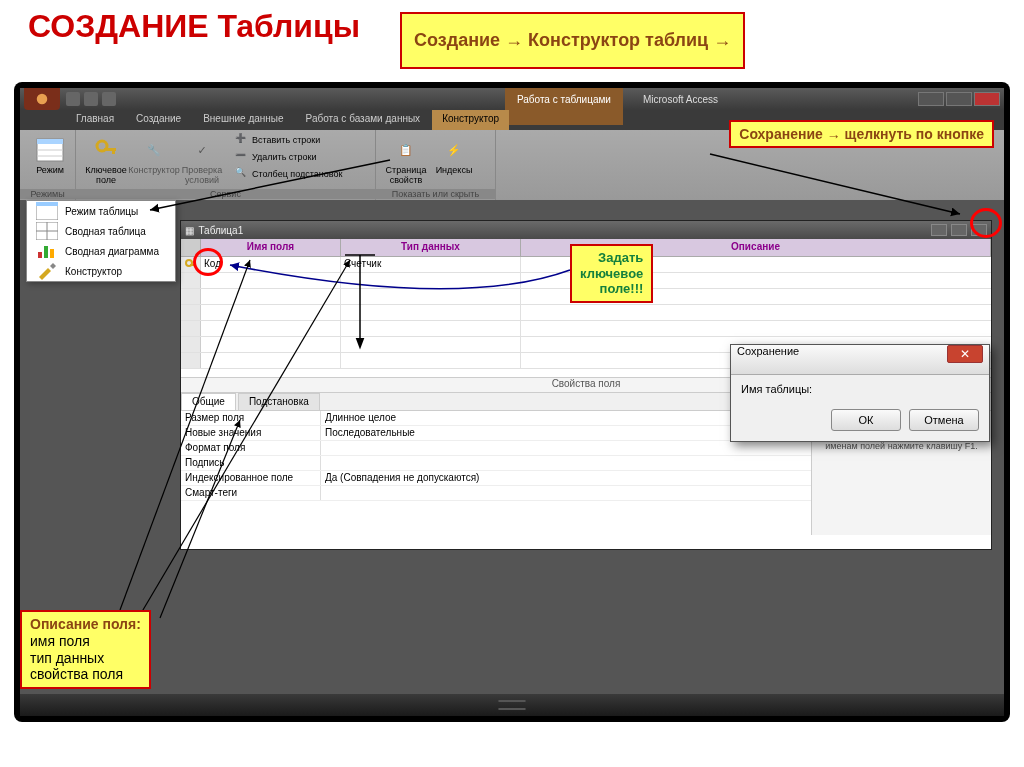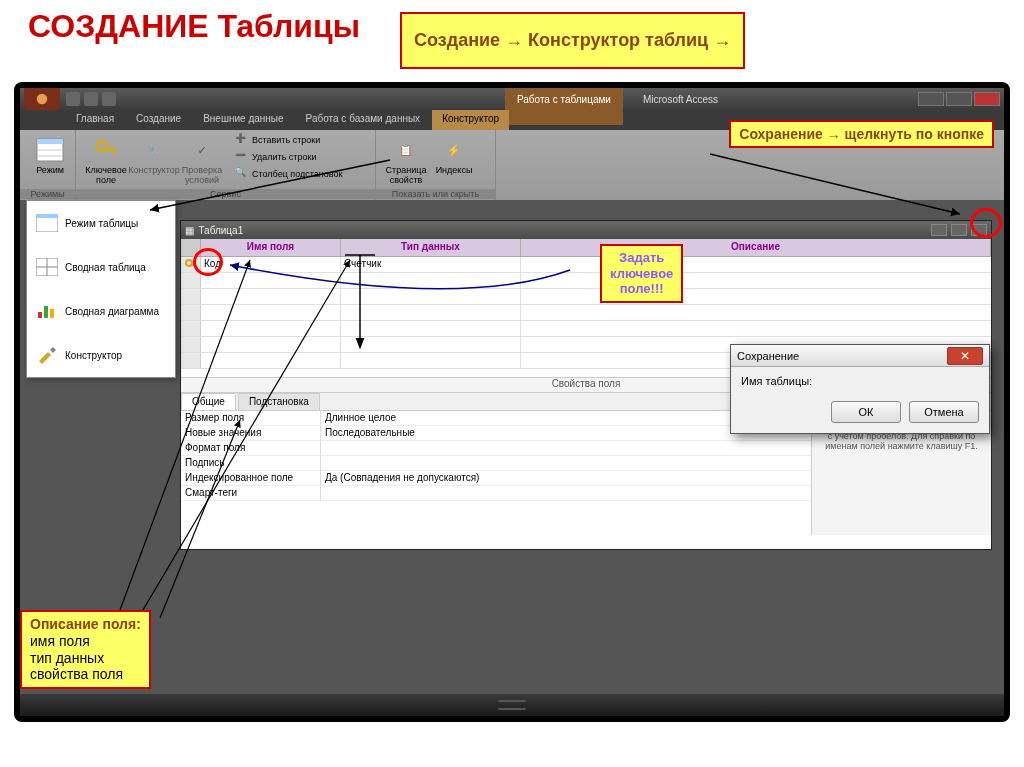--- a/index.html
+++ b/index.html
@@ -38,21 +38,21 @@
   .big-btn { display:flex; flex-direction:column; align-items:center; width:48px; padding:2px; cursor:pointer; }
   .big-btn .icn { width:32px; height:32px; display:flex; align-items:center; justify-content:center; }
   .big-btn .lbl { font-size:9px; text-align:center; line-height:1.1; }
   .small-btns { display:flex; flex-direction:column; gap:1px; }
   .small-btn { display:flex; align-items:center; gap:3px; font-size:9px; padding:1px 3px; cursor:pointer; }
   .small-btn .icn { width:14px; height:14px; }
   .rrow { display:flex; }
 
   
   .view-dd { position:absolute; top:112px; left:6px; width:150px; background:#fff; border:1px solid #888; z-index:50; box-shadow:2px 2px 6px rgba(0,0,0,.3); }
-  .vdd-item { display:flex; align-items:center; gap:6px; padding:12px 8px; font-size:10px; cursor:pointer; }
+  .vdd-item { display:flex; align-items:center; gap:6px; padding:0 8px; font-size:10px; cursor:pointer; }
   .vdd-item .icn { width:24px; height:20px; display:flex; align-items:center; justify-content:center; }
 
   
   .work { position:absolute; top:112px; left:0; right:0; bottom:22px; background:#555; }
 
   
   .tbl-win { position:absolute; top:20px; left:160px; right:12px; height:330px; background:#fff; border:1px solid #222; }
   .tbl-titlebar { height:18px; background:linear-gradient(#6a6a6a,#4a4a4a); display:flex; align-items:center; color:#eee; font-size:10px; padding:0 4px; gap:4px; }
   .tbl-titlebar .spacer { flex:1; }
   .tbl-winbtn { width:16px; height:12px; background:#666; border:1px solid #888; }
@@ -75,39 +75,39 @@
   .ptab.inactive { background:#e4e4e4; }
   .props-body { display:flex; height:124px; }
   .props-grid { flex:1; }
   .prop-row { height:15px; display:flex; border-bottom:1px solid #eee; font-size:10px; }
   .prop-label { width:140px; padding:1px 4px; border-right:1px solid #ddd; }
   .prop-val { flex:1; padding:1px 4px; }
   .props-help { width:180px; background:#f4f4f4; border-left:1px solid #ccc; padding:10px 6px; font-size:9px; color:#555; text-align:center; }
 
   
   .save-dlg { position:absolute; top:262px; right:20px; width:260px; background:#f0f0f0; border:1px solid #555; box-shadow:4px 4px 10px rgba(0,0,0,.5); z-index:60; }
-  .dlg-title { height:22px; background:linear-gradient(#fafafa,#ddd); display:flex; align-items:center; padding:0 6px; font-size:11px; border-bottom:1px solid #aaa; }
+  .dlg-title { height:30px; background:linear-gradient(#fafafa,#ddd); display:flex; align-items:flex-start; padding:0 6px; font-size:11px; border-bottom:1px solid #aaa; }
   .dlg-title .spacer { flex:1; }
   .dlg-close { width:36px; height:18px; background:#c8432f; border:1px solid #933; color:#fff; display:flex; align-items:center; justify-content:center; font-size:12px; border-radius:2px; }
   .dlg-body { padding:8px 10px; font-size:11px; }
   .dlg-input { width:100%; border:1px solid #888; padding:2px 4px; font-size:11px; margin-top:2px; }
   .dlg-btns { display:flex; justify-content:flex-end; gap:8px; padding:6px 10px 10px; }
   .dlg-btn { width:70px; height:22px; background:linear-gradient(#fafafa,#ddd); border:1px solid #888; border-radius:3px; font-size:11px; cursor:pointer; }
 
   
   .taskbar { position:absolute; bottom:0; left:0; right:0; height:22px; background:linear-gradient(#3a3a3a,#1a1a1a); display:flex; align-items:center; padding:0 6px; gap:6px;flex-direction:column; }
   .start-orb { width:22px; height:22px; border-radius:50%; background:radial-gradient(#6ab0ff,#1a5ab0); }
   .task-item { width:28px; height:18px; background:#333; border:1px solid #555; border-radius:2px; }
   .tray { margin-left:auto; display:flex; align-items:center; gap:6px; color:#ccc; font-size:8px; }
   .tray-time { text-align:center; line-height:1.1; }
 
   
   .annotation { position:absolute; background:#ffff66; border:2px solid #c00; padding:4px 8px; font-weight:bold; z-index:100; }
   .ann-save { top:120px; right:30px; font-size:14px; color:#8b4513; }
-  .ann-key { top:244px; left:600px; font-size:13px; color:#8b5cf6; text-align:center; line-height:1.2; }
+  .ann-key { top:244px; left:570px; font-size:13px; color:#15803d; text-align:right; line-height:1.2; }
   .ann-desc { top:610px; left:20px; font-size:14px; line-height:1.2; }
   .ann-desc .t1 { color:#8b4513; font-weight:bold; }
   .ann-desc .t2 { color:#000; font-weight:normal; }
 
   .red-circle { position:absolute; border:3px solid #f00; border-radius:50%; z-index:90; pointer-events:none; }
   .circ1 { top:248px; left:193px; width:30px; height:28px; }
   .circ2 { top:208px; right:22px; width:32px; height:30px; }
 
   svg.arrow { position:absolute; z-index:80; pointer-events:none; }
 </style>

